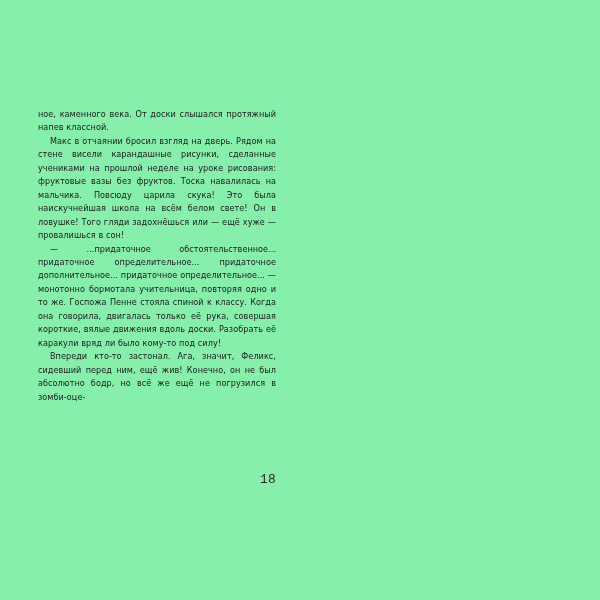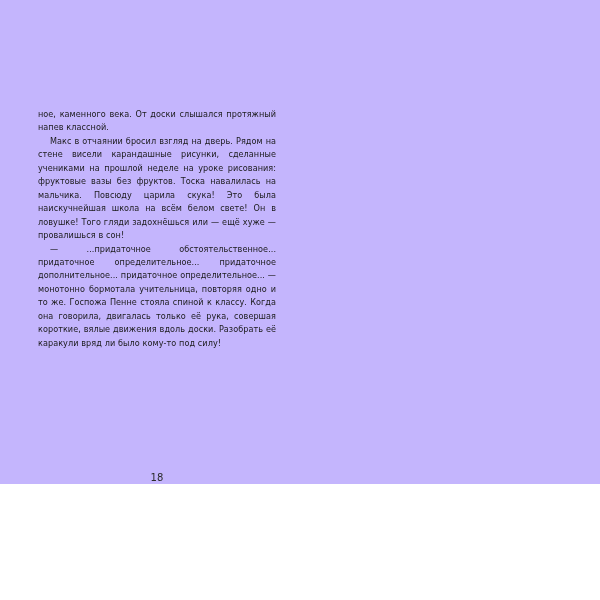--- a/index.html
+++ b/index.html
@@ -19,22 +19,22 @@
   #page-spread {
     position: relative;
     width: 600px;
     height: 600px;
     background: #ffffff;
   }
 
   .page {
     position: absolute;
     top: 0;
-    height: 484px;
-    background: #c4b5fd;
+    height: 600px;
+    background: #86efac;
   }
 
   #page-left  { left: 0px;   width: 300px; }
   #page-right { left: 300px; width: 300px; }
 
   .text-column {
     position: absolute;
     top: 108px;
     font-size: 8.1px;
     line-height: 13.45px;
@@ -51,24 +51,25 @@
   .para {
     margin: 0;
     text-indent: 12px;
     text-align: justify;
     hyphens: manual;
   }
   .para.no-indent { text-indent: 0; }
 
   .folio {
     position: absolute;
-    font-size: 10px;
+    font-size: 13px;
     color: #2a2a2a;
-    text-align: center;
+    text-align: right;
     letter-spacing: 0.2px;
+    font-family: Liberation Mono, monospace;
   }
   #folio-left  { left: 38px;  width: 238px; top: 472px; }
 
   .gutter {
     position: absolute;
     top: 0;
     left: 299px;
     width: 2px;
     height: 600px;
     background: transparent;
@@ -77,20 +78,21 @@
 </head>
 <body>
 
 <div id="page-spread">
 
   <div class="page" id="page-left">
     <div class="text-column" id="column-left">
       <p class="para no-indent">ное, каменного века. От доски слышался протяжный напев классной.</p>
       <p class="para">Макс в отчаянии бросил взгляд на дверь. Рядом на стене висели карандашные рисунки, сделанные учениками на прошлой неделе на уроке рисования: фруктовые вазы без фруктов. Тоска навалилась на мальчика. Повсюду царила скука! Это была наискучнейшая школа на всём белом свете! Он в ловушке! Того гляди задохнёшься или — ещё хуже — провалишься в сон!</p>
       <p class="para">— ...придаточное обстоятельственное... придаточное определительное... придаточное дополнительное... придаточное определительное... — монотонно бормотала учительница, повторяя одно и то же. Госпожа Пенне стояла спиной к классу. Когда она говорила, двигалась только её рука, совершая короткие, вялые движения вдоль доски. Разобрать её каракули вряд ли было кому-то под силу!</p>
+      <p class="para">Впереди кто-то застонал. Ага, значит, Феликс, сидевший перед ним, ещё жив! Конечно, он не был абсолютно бодр, но всё же ещё не погрузился в зомби-оце-</p>
     </div>
     <div class="folio" id="folio-left">18</div>
   </div>
 
   <div class="gutter"></div>
 
   <div class="page" id="page-right">
     
     
   </div>

